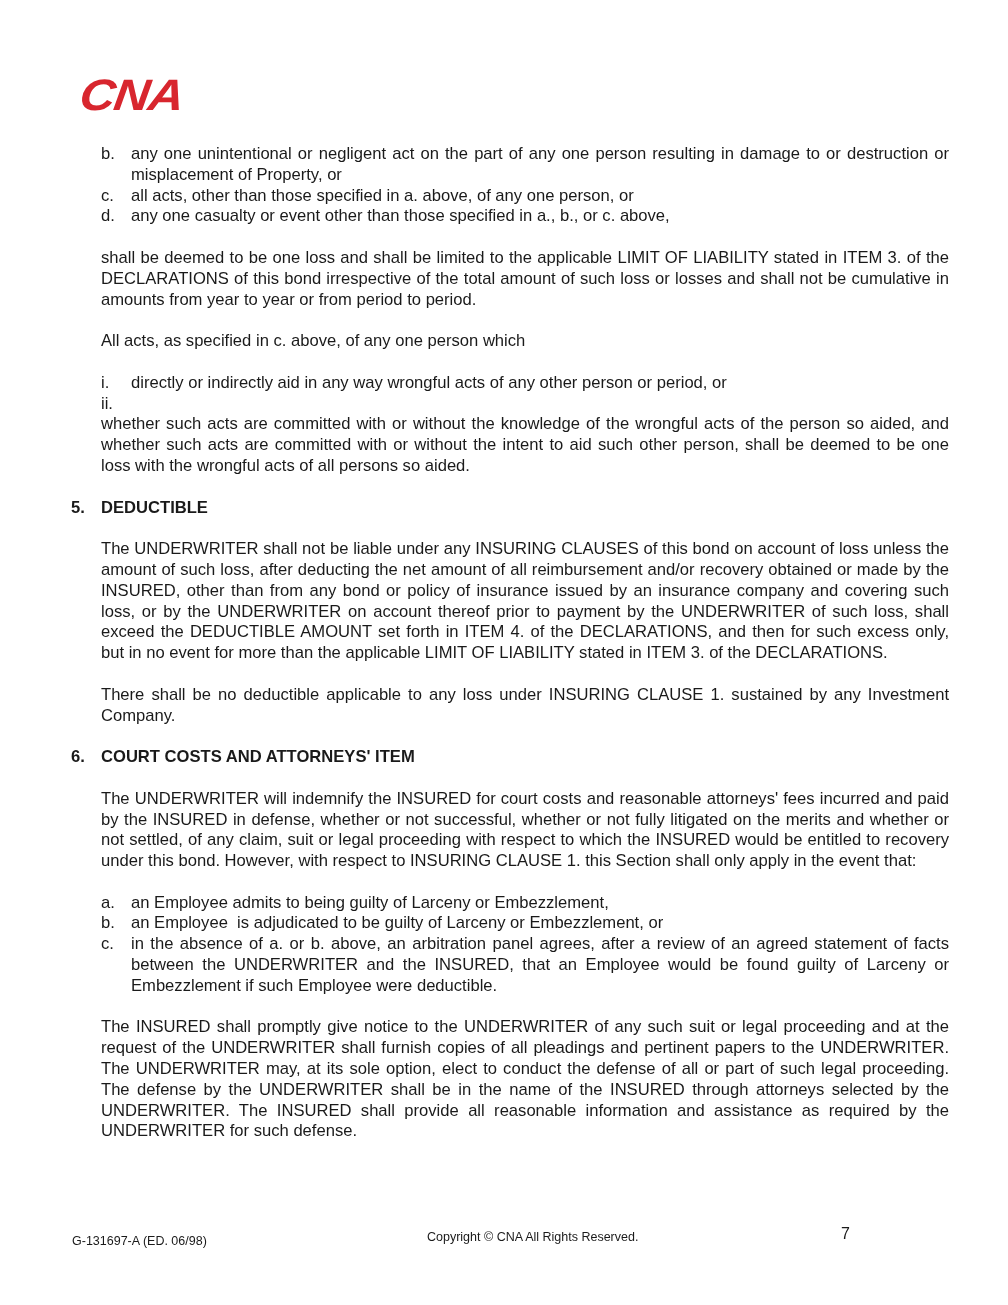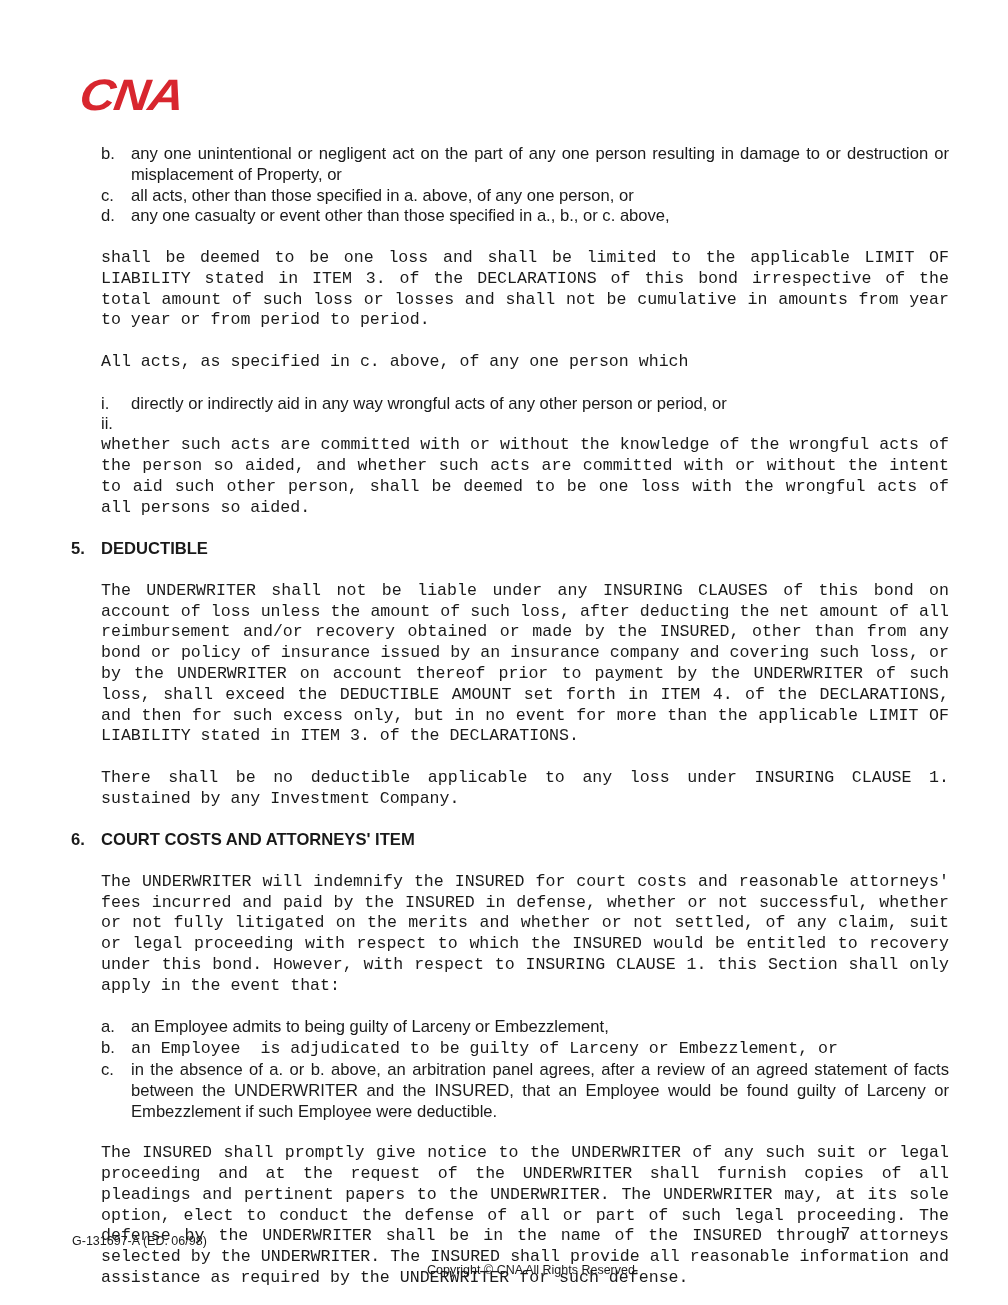--- a/index.html
+++ b/index.html
@@ -53,21 +53,20 @@
       text-align: justify;
     }
     .list-marker {
       position: absolute;
       left: 0;
       top: 0;
     }
     .para {
       text-align: justify;
       margin: 0;
-      font-family: Liberation Mono, monospace;
     }
     .gap {
       height: 20.8px;
     }
     .section-heading {
       position: relative;
       font-weight: bold;
       margin: 0;
     }
     .section-num {
@@ -86,21 +85,20 @@
     }
     .footer-form {
       position: absolute;
       left: 72px;
       top: 4px;
     }
     .footer-copyright {
       position: absolute;
       left: 427px;
       top: 0;
-      margin-top: 33px;
     }
     .footer-page {
       position: absolute;
       left: 841px;
       top: -3px;
       font-size: 16px;
     }
   </style>
 </head>
 <body>
@@ -168,21 +166,21 @@
   <p class="para">The UNDERWRITER will indemnify the INSURED for court costs and reasonable attorneys' fees incurred and paid by the INSURED in defense, whether or not successful, whether or not fully litigated on the merits and whether or not settled, of any claim, suit or legal proceeding with respect to which the INSURED would be entitled to recovery under this bond.  However, with respect to INSURING CLAUSE 1. this Section shall only apply in the event that:</p>
 
   <div class="gap"></div>
   <ul class="list">
     <li class="list-item">
       <span class="list-marker">a.</span>
       <span>an Employee admits to being guilty of Larceny or Embezzlement,</span>
     </li>
     <li class="list-item">
       <span class="list-marker">b.</span>
-      <span style="white-space:pre-wrap;font-family:Liberation Mono, monospace;">an Employee  is adjudicated to be guilty of Larceny or Embezzlement, or</span>
+      <span style="white-space:pre-wrap;">an Employee  is adjudicated to be guilty of Larceny or Embezzlement, or</span>
     </li>
     <li class="list-item">
       <span class="list-marker">c.</span>
       <span>in the absence of a. or b. above, an arbitration panel agrees, after a review of an agreed statement of facts between the UNDERWRITER and the INSURED, that an Employee would be found guilty of Larceny or Embezzlement if such Employee were deductible.</span>
     </li>
   </ul>
 
   <div class="gap"></div>
   <p class="para">The INSURED shall promptly give notice to the UNDERWRITER of any such suit or legal proceeding and at the request of the UNDERWRITER shall furnish copies of all pleadings and pertinent papers to the UNDERWRITER.  The UNDERWRITER may, at its sole option, elect to conduct the defense of all or part of such legal proceeding.  The defense by the UNDERWRITER shall be in the name of the INSURED through attorneys selected by the UNDERWRITER.  The INSURED shall provide all reasonable information and assistance as required by the UNDERWRITER for such defense.</p>
 

